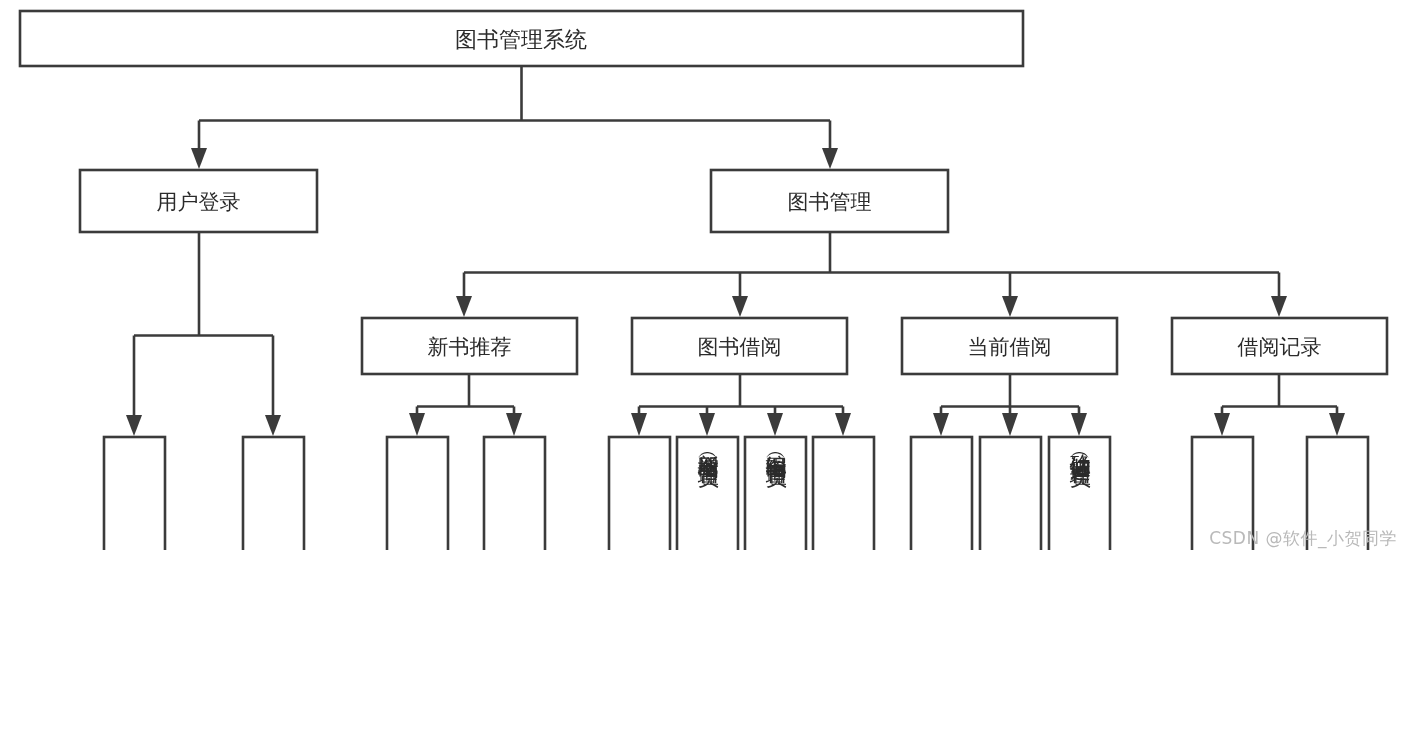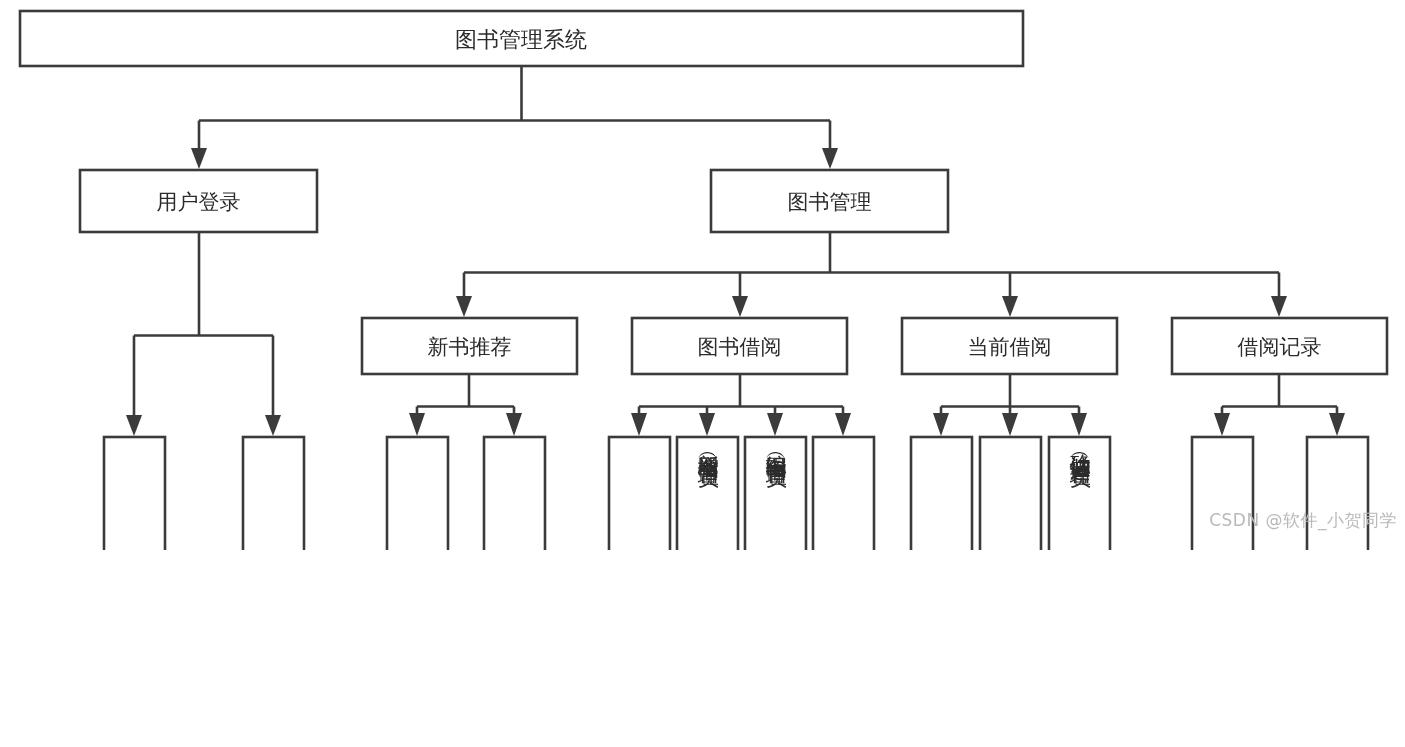--- a/index.html
+++ b/index.html
@@ -64,21 +64,21 @@
     font-family: "DejaVu Sans", "Liberation Sans", sans-serif;
     font-size: 21px;
     line-height: 1.12;
     color: #2b2b2b;
     letter-spacing: 2px;
     white-space: nowrap;
   }
   .watermark {
     position: absolute;
     right: 8px;
-    bottom: 18px;
+    bottom: 0;
     font-family: "DejaVu Sans", "Liberation Sans", sans-serif;
     font-size: 17px;
     color: #b9b9b9;
     letter-spacing: 0.5px;
     white-space: nowrap;
   }
 </style>
 </head>
 <body>
 

